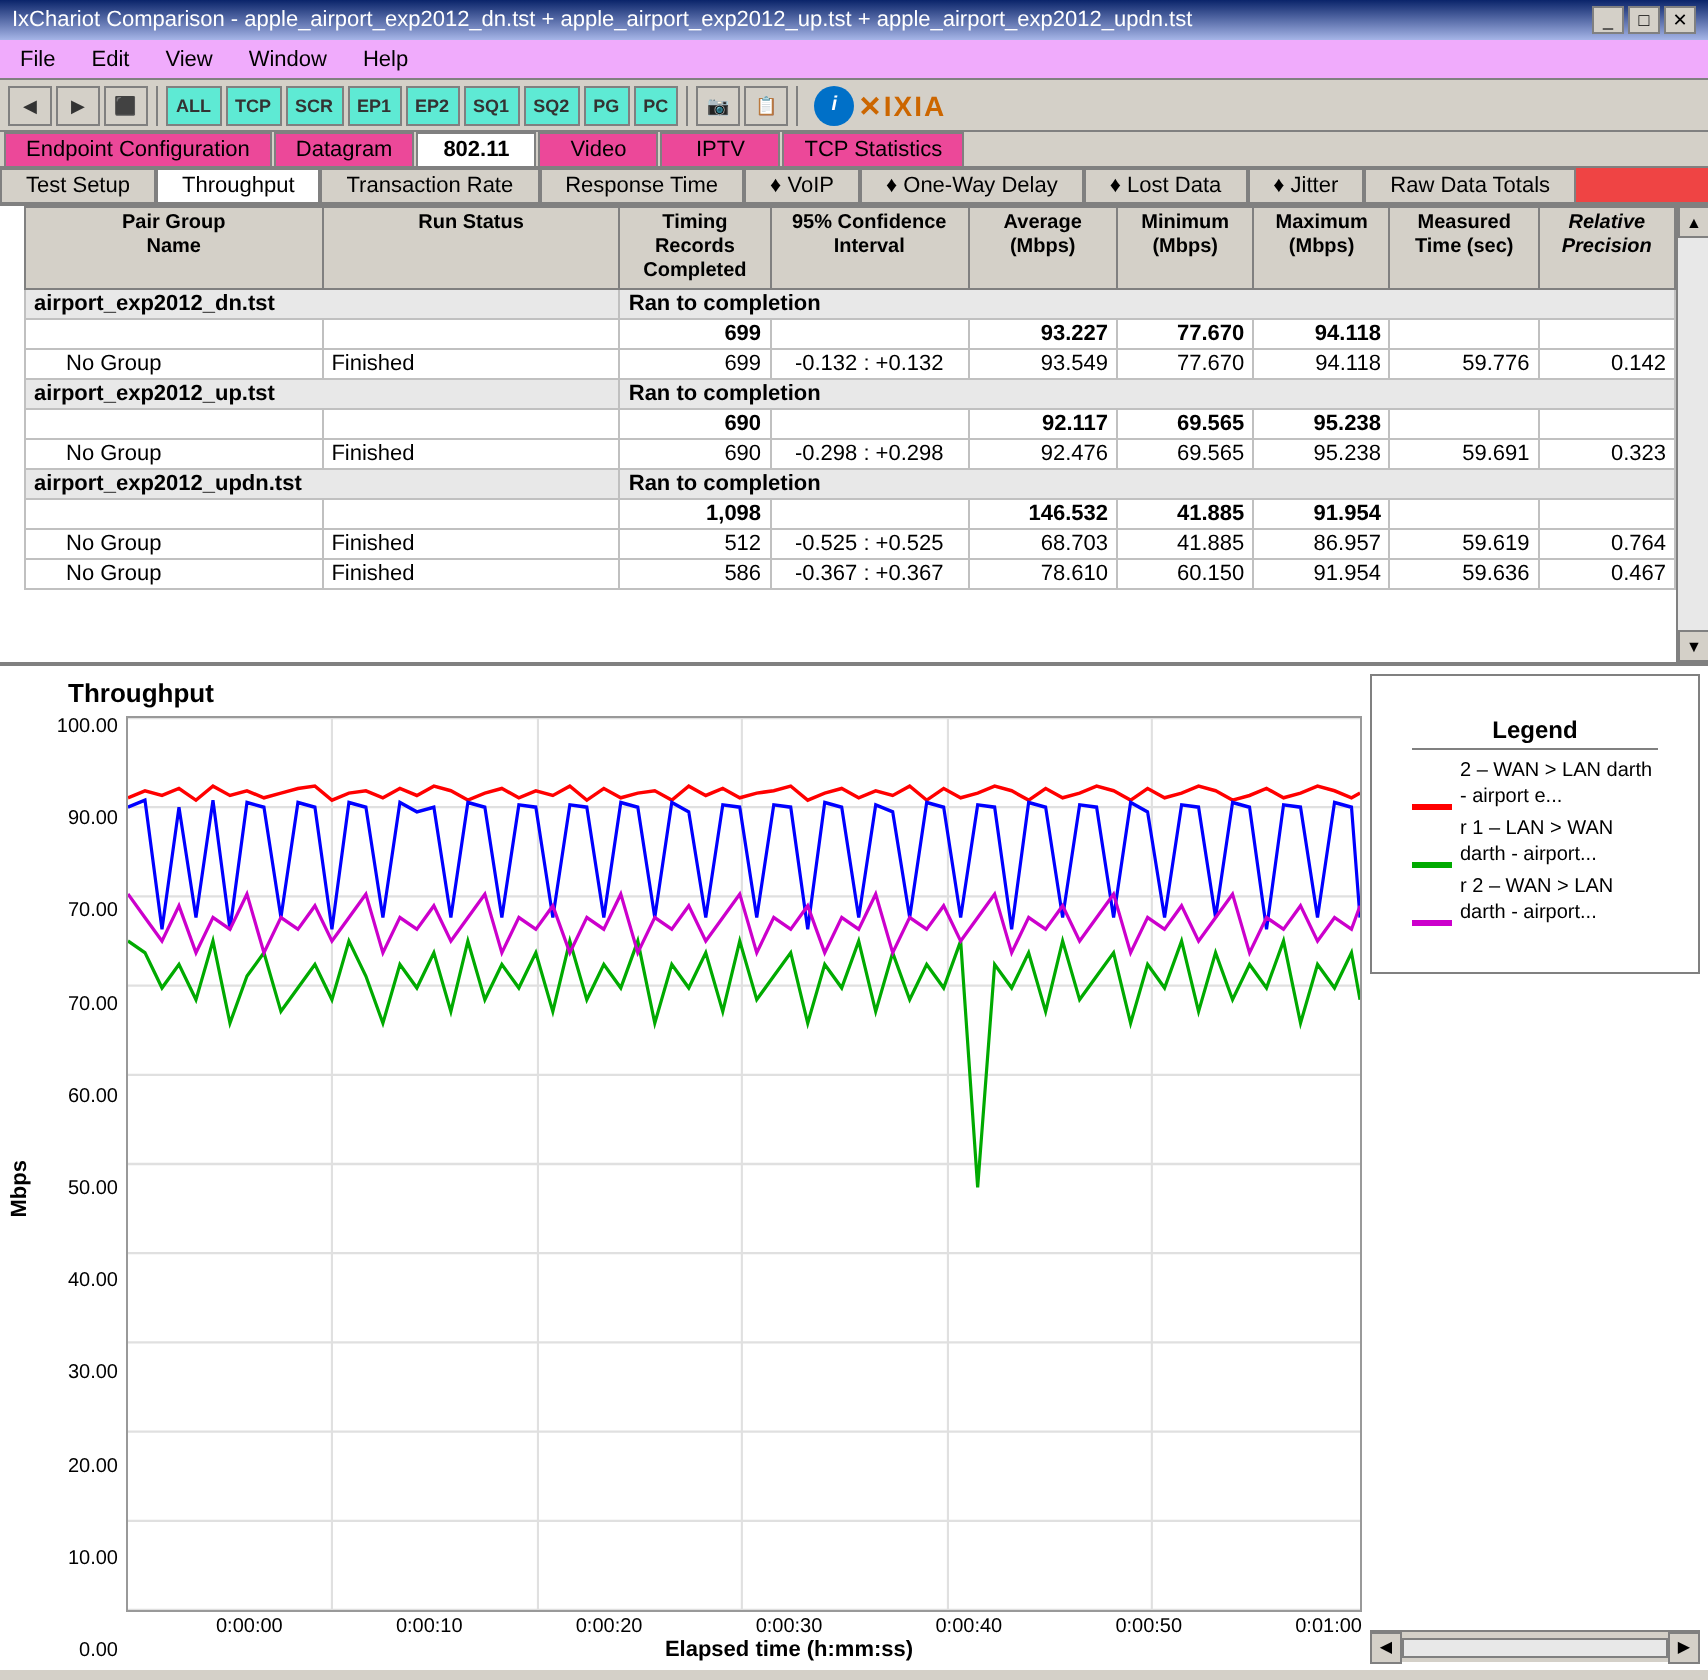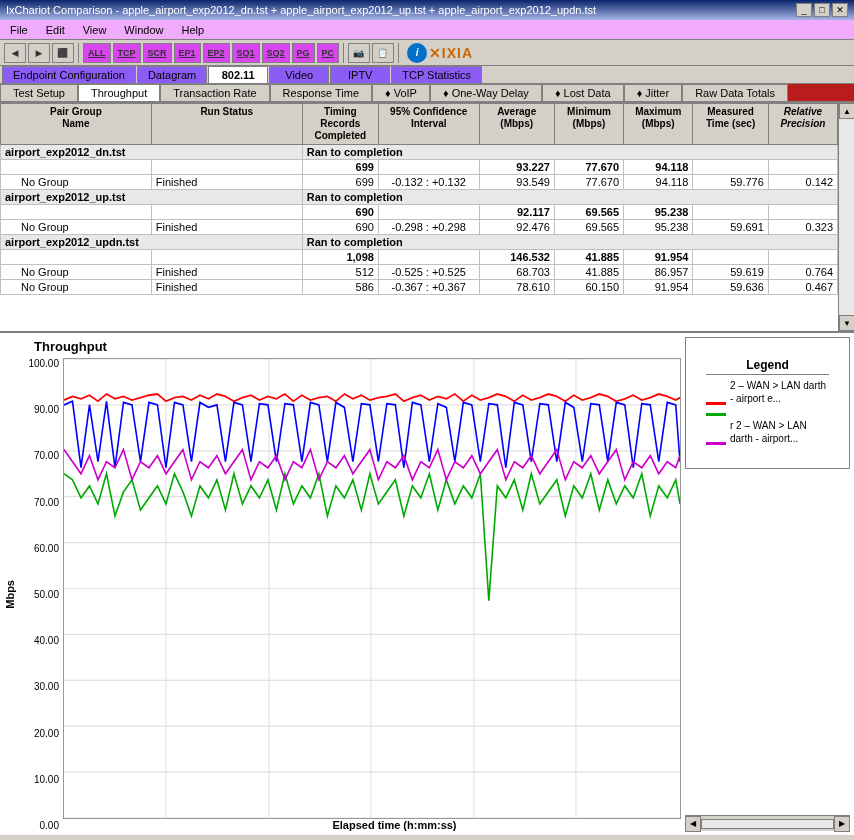--- a/index.html
+++ b/index.html
@@ -43,59 +43,59 @@
       height: 26px;
     }
     .toolbar-btn {
       background: #d4d0c8;
       border: 1px solid #808080;
       width: 22px; height: 20px;
       display: flex; align-items: center; justify-content: center;
       cursor: pointer; font-size: 9px; color: #333;
     }
     .toolbar-btn-text {
-      background: #d946ef;
+      background: #5eead4;
       border: 1px solid #808080;
       height: 20px; padding: 0 4px;
       display: flex; align-items: center; justify-content: center;
-      cursor: pointer; font-size: 9px; font-weight: bold; color: #333; text-decoration: underline;
+      cursor: pointer; font-size: 9px; font-weight: bold; color: #333;
     }
     .toolbar-separator { width: 1px; height: 20px; background: #808080; margin: 0 2px; }
     .ixia-logo { margin-left: 4px; display: flex; align-items: center; gap: 2px; }
     .ixia-icon { width: 20px; height: 20px; background: #0070c8; border-radius: 50%; display: flex; align-items: center; justify-content: center; color: white; font-size: 10px; font-weight: bold; font-style: italic; }
     .ixia-text { font-size: 14px; font-weight: bold; color: #cc6600; letter-spacing: 1px; }
 
     
     .tab-section {
       background: #d4d0c8;
       border-bottom: 2px solid #808080;
     }
     .tab-row {
       display: flex;
       padding: 0 2px;
       gap: 1px;
     }
     .tab-row-1 { border-bottom: 1px solid #808080; }
     .tab {
-      background: #8b5cf6;
+      background: #ec4899;
       border: 1px solid #808080;
       border-bottom: none;
       padding: 2px 10px;
       cursor: pointer;
       font-size: 11px;
       min-width: 60px;
       text-align: center;
     }
     .tab.active { background: white; font-weight: bold; }
 
     
     .sub-tab-row {
       display: flex;
       padding: 0;
-      background: #b91c1c;
+      background: #ef4444;
       align-items: center;
     }
     .sub-tab {
       background: #d4d0c8;
       border: 1px solid #808080;
       border-bottom: none;
       padding: 2px 12px;
       cursor: pointer;
       font-size: 11px;
       text-align: center;
@@ -332,21 +332,21 @@
     <div class="sub-tab">♦ One-Way Delay</div>
     <div class="sub-tab">♦ Lost Data</div>
     <div class="sub-tab">♦ Jitter</div>
     <div class="sub-tab">Raw Data Totals</div>
   </div>
 </div>
 
 <div class="main-content">
 
   <div class="table-area">
-    <div style="display:flex; height:100%;">
+    <div style="display:flex; height:100%;margin-left:12px;">
       <div style="flex:1; overflow:auto;">
         <table class="data-table">
           <thead>
             <tr>
               <th rowspan="2" style="width:120px;">Pair Group<br>Name</th>
               <th rowspan="2" style="width:120px;">Run Status</th>
               <th rowspan="2" style="width:60px;">Timing Records Completed</th>
               <th rowspan="2" style="width:80px;">95% Confidence Interval</th>
               <th rowspan="2" style="width:60px;">Average (Mbps)</th>
               <th rowspan="2" style="width:55px;">Minimum (Mbps)</th>
@@ -511,34 +511,44 @@
 
               <polyline fill="none" stroke="#ff0000" stroke-width="1.5" points="0,34 8,31 16,33 24,30 32,35 40,29 48,33 56,31 64,34 72,32 80,30 88,29 96,35 104,32 112,31 120,34 128,30 136,33 144,29 152,31 160,35 168,32 176,30 184,34 192,31 200,33 208,29 216,35 224,30 232,34 240,32 248,31 256,35 264,29 272,33 280,30 288,34 296,32 304,31 312,29 320,35 328,32 336,30 344,34 352,31 360,33 368,29 376,35 384,30 392,34 400,32 408,29 416,31 424,35 432,30 440,34 448,32 456,29 464,31 472,35 480,30 488,34 496,32 504,29 512,31 520,35 528,33 536,30 544,34 552,32 560,29 568,31 576,34 580,32"></polyline>
 
               <polyline fill="none" stroke="#0000ff" stroke-width="1.5" points="0,38 8,35 16,90 24,38 32,85 40,35 48,90 56,36 64,38 72,85 80,36 88,38 96,90 104,36 112,38 120,85 128,36 136,40 144,38 152,85 160,36 168,38 176,85 184,37 192,38 200,85 208,37 216,38 224,85 232,36 240,38 248,85 256,36 264,40 272,85 280,37 288,38 296,85 304,37 312,38 320,90 328,36 336,38 344,85 352,37 360,40 368,85 376,36 384,38 392,85 400,37 408,38 416,90 424,36 432,38 440,85 448,37 456,38 464,85 472,36 480,40 488,85 496,37 504,38 512,85 520,36 528,38 536,90 544,37 552,38 560,85 568,36 576,38 580,85"></polyline>
 
               <polyline fill="none" stroke="#00aa00" stroke-width="1.5" points="0,95 8,100 16,115 24,105 32,120 40,95 48,130 56,110 64,100 72,125 80,115 88,105 96,120 104,95 112,110 120,130 128,105 136,115 144,100 152,125 160,95 168,120 176,105 184,115 192,100 200,125 208,95 216,120 224,105 232,115 240,95 248,130 256,105 264,115 272,100 280,125 288,95 296,120 304,110 312,100 320,130 328,105 336,115 344,95 352,125 360,100 368,120 376,105 384,115 392,95 400,200 408,105 416,115 424,100 432,125 440,95 448,120 456,110 464,100 472,130 480,105 488,115 496,95 504,125 512,100 520,120 528,105 536,115 544,95 552,130 560,105 568,115 576,100 580,120"></polyline>
 
               <polyline fill="none" stroke="#cc00cc" stroke-width="1.5" points="0,75 8,85 16,95 24,80 32,100 40,85 48,90 56,75 64,100 72,85 80,90 88,80 96,95 104,85 112,75 120,100 128,85 136,90 144,80 152,95 160,85 168,75 176,100 184,85 192,90 200,80 208,100 216,85 224,90 232,75 240,100 248,85 256,90 264,80 272,95 280,85 288,75 296,100 304,85 312,90 320,80 328,100 336,85 344,90 352,75 360,100 368,85 376,90 384,80 392,95 400,85 408,75 416,100 424,85 432,90 440,80 448,95 456,85 464,75 472,100 480,85 488,90 496,80 504,95 512,85 520,75 528,100 536,85 544,90 552,80 560,95 568,85 576,90 580,80"></polyline>
             </svg>
           </div>
+          <div class="x-axis">
+            <span>0:00:00</span>
+            <span>0:00:10</span>
+            <span>0:00:20</span>
+            <span>0:00:30</span>
+            <span>0:00:40</span>
+            <span>0:00:50</span>
+            <span>0:01:00</span>
+          </div>
           <div class="x-title">Elapsed time (h:mm:ss)</div>
         </div>
       </div>
     </div>
 
     <div style="display:flex; flex-direction:column;">
       <div class="legend-panel">
         <div class="legend-title">Legend</div>
         <div class="legend-item">
           <div class="legend-color" style="background:#ff0000;"></div>
           <span>2 – WAN &gt; LAN darth - airport e...</span>
         </div>
         <div class="legend-item">
           <div class="legend-color" style="background:#00aa00;"></div>
+          <span>r 1 – LAN &gt; WAN darth - airport...</span>
         </div>
         <div class="legend-item">
           <div class="legend-color" style="background:#cc00cc;"></div>
           <span>r 2 – WAN &gt; LAN darth - airport...</span>
         </div>
       </div>
 
       <div style="flex:1;"></div>
       <div style="display:flex; height:16px; border-top:1px solid #808080; background:#d4d0c8; align-items:center;">
         <div class="scroll-btn">◀</div>

